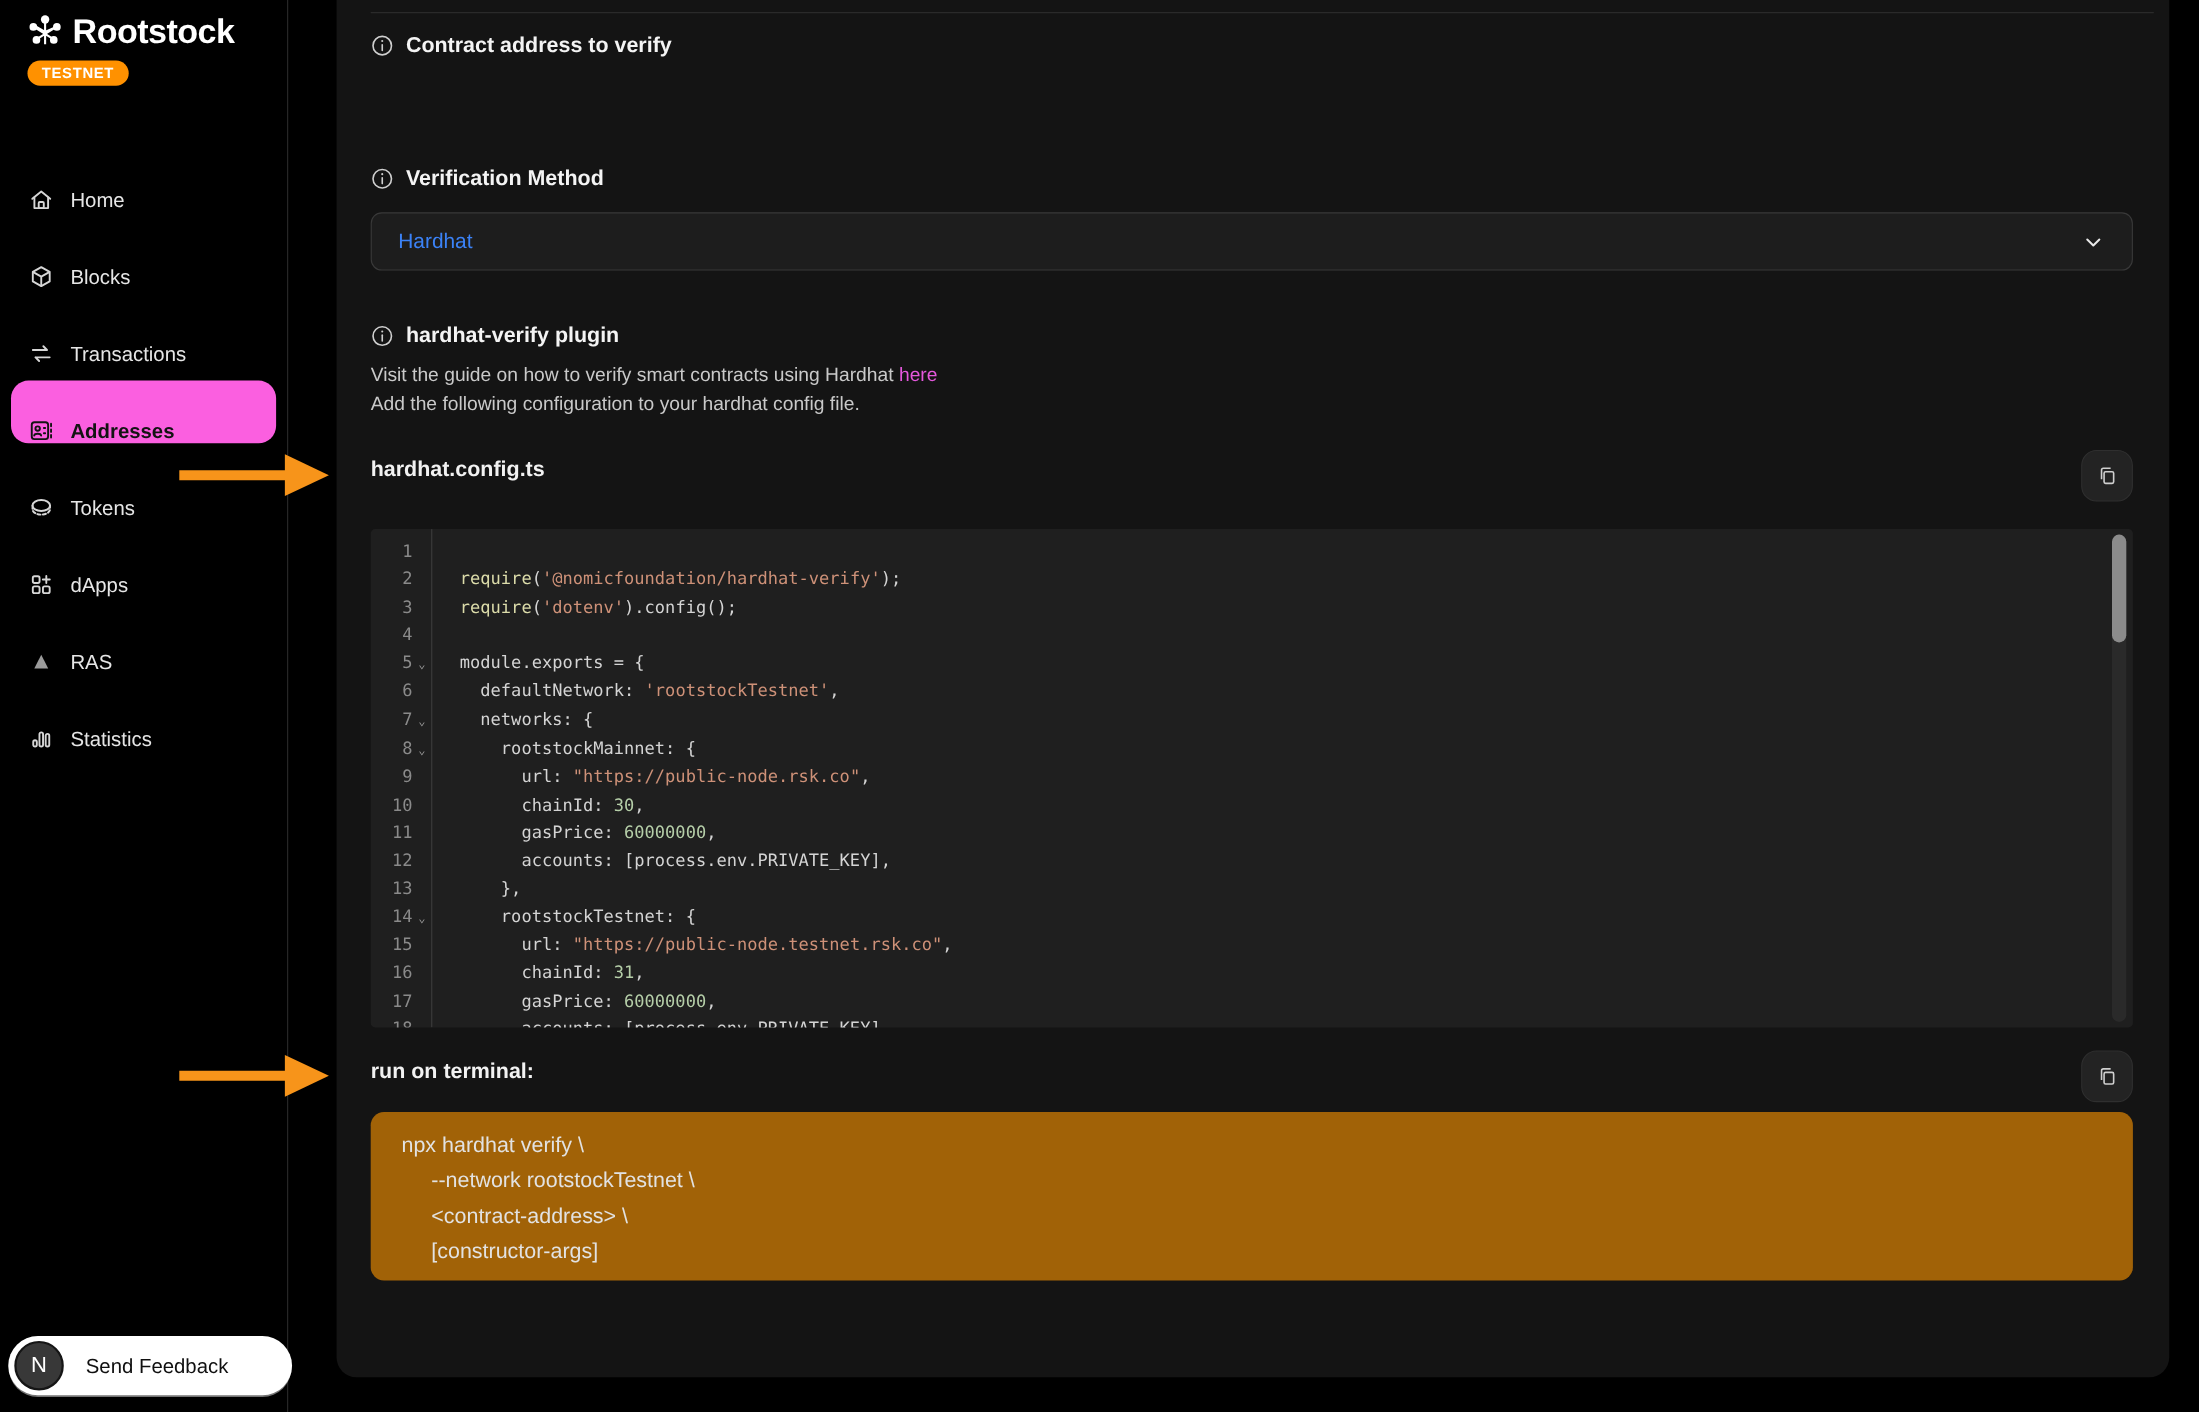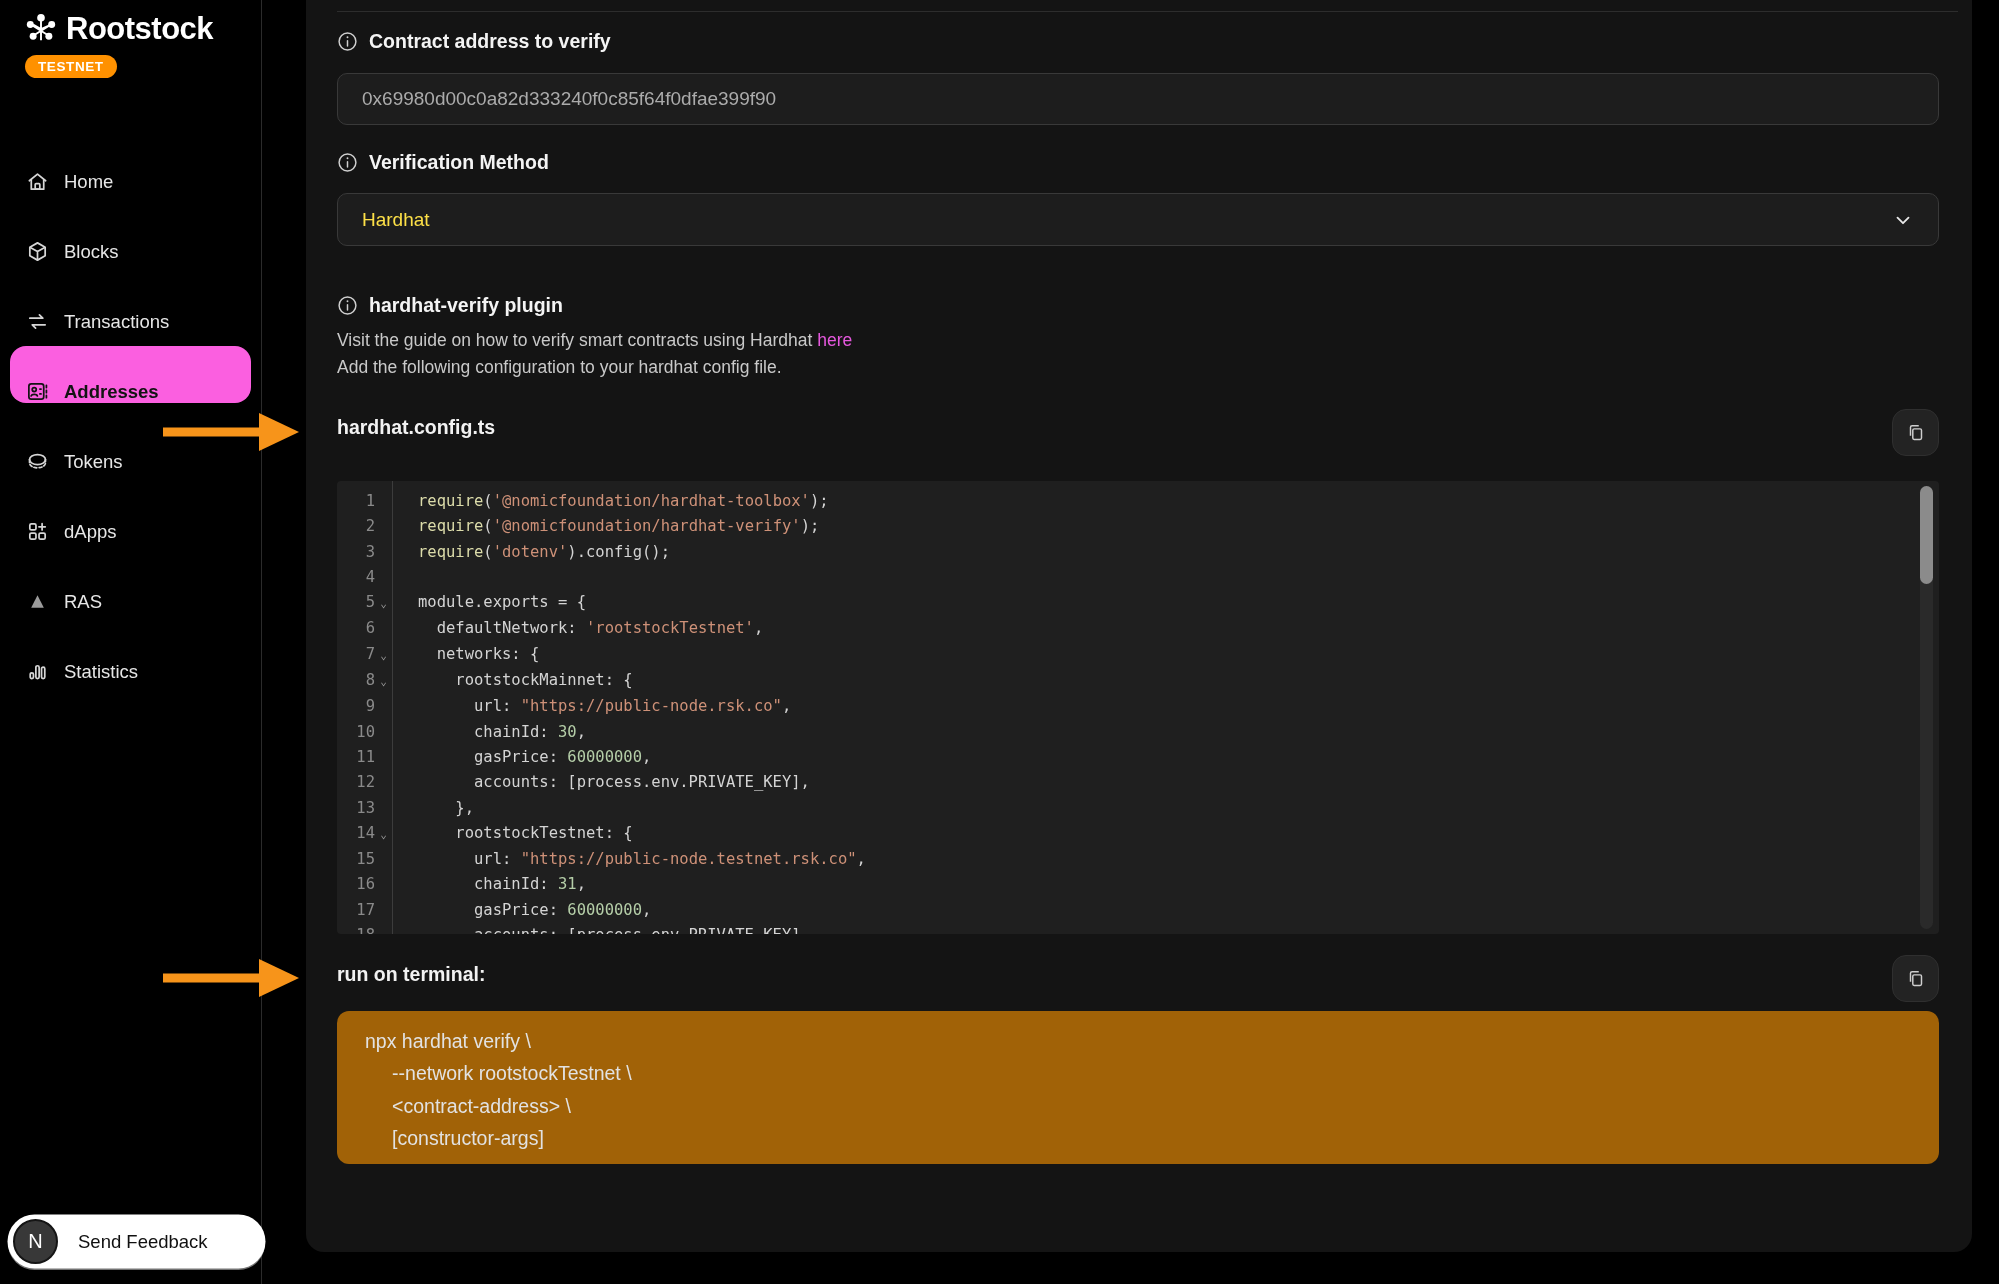--- a/index.html
+++ b/index.html
@@ -38,21 +38,21 @@
     border-radius:0 0 18px 18px;overflow:hidden}
   .top-divider{position:absolute;left:31px;right:14px;top:11px;height:1px;background:#2d2d2d}
   .field-label{position:absolute;left:31px;display:flex;align-items:center;gap:11px;
     font-size:19.5px;font-weight:700;color:#f4f4f4}
   .info-icon{width:21px;height:21px;display:grid;place-items:center;color:#cfcfcf;cursor:pointer}
   .info-icon svg{width:21px;height:21px}
   .text-input{position:absolute;left:31px;width:1602px;height:52px;background:#1d1d1d;
     border:1px solid #393939;border-radius:10px;color:#ababab;font-size:19px;
     font-family:"Liberation Sans",sans-serif;padding:0 24px;outline:none}
   .select-box{position:absolute;left:31px;width:1602px;height:53px;background:#1d1d1d;
-    border:1px solid #393939;border-radius:10px;color:#fde047;font-size:19px;
+    border:1px solid #393939;border-radius:10px;color:#3b82f6;font-size:19px;
     display:flex;align-items:center;padding:0 24px;cursor:pointer}
   .select-box .chev{margin-left:auto;width:22px;height:22px;color:#e8e8e8}
   .para{position:absolute;left:31px;top:327px;font-size:17.5px;line-height:27px;color:#c9c9c9}
   .para a{color:var(--link-pink);text-decoration:none}
   .sub-title{position:absolute;left:31px;font-size:19.5px;font-weight:700;color:#f2f2f2}
   .copy-btn{position:absolute;left:1586px;width:47px;height:47px;background:#232323;
     border:1px solid #2f2f2f;border-radius:14px;display:grid;place-items:center;cursor:pointer}
   .copy-btn svg{width:22px;height:22px;color:#cfcfcf}
 
   
@@ -192,21 +192,20 @@
   <div class="field-label" style="top:30px">
     <span class="info-icon">
       <svg viewBox="0 0 20 20" fill="none" stroke="currentColor" stroke-width="1.4">
         <circle cx="10" cy="10" r="8"></circle>
           <path d="M10 9.2v5" stroke-linecap="round"></path>
           <circle cx="10" cy="6" r=".9" fill="currentColor" stroke="none"></circle>
       </svg>
     </span>
     <span>Contract address to verify</span>
   </div>
-  <input class="text-input" style="top: 73px;" type="text" value="0x69980d00c0a82d333240f0c85f64f0dfae399f90">
 
   <div class="field-label" style="top:151px">
     <span class="info-icon">
       <svg viewBox="0 0 20 20" fill="none" stroke="currentColor" stroke-width="1.4">
         <circle cx="10" cy="10" r="8"></circle>
           <path d="M10 9.2v5" stroke-linecap="round"></path>
           <circle cx="10" cy="6" r=".9" fill="currentColor" stroke="none"></circle>
       </svg>
     </span>
     <span>Verification Method</span>
@@ -244,21 +243,20 @@
         <path d="M6 15V5.8A1.8 1.8 0 0 1 7.8 4H15"></path>
     </svg>
   </button>
 
   <div class="code-block">
     <div class="gutter-sep"></div>
     <div class="code-lines">
         <div class="code-line">
           <span class="ln">1</span>
           <span class="fold"></span>
-          <span class="code-text"><span class="tok-kw">require</span><span class="tok-pln">(</span><span class="tok-str">'@nomicfoundation/hardhat-toolbox'</span><span class="tok-pln">);</span></span>
         </div>
         <div class="code-line">
           <span class="ln">2</span>
           <span class="fold"></span>
           <span class="code-text"><span class="tok-kw">require</span><span class="tok-pln">(</span><span class="tok-str">'@nomicfoundation/hardhat-verify'</span><span class="tok-pln">);</span></span>
         </div>
         <div class="code-line">
           <span class="ln">3</span>
           <span class="fold"></span>
           <span class="code-text"><span class="tok-kw">require</span><span class="tok-pln">(</span><span class="tok-str">'dotenv'</span><span class="tok-pln">).config();</span></span>

